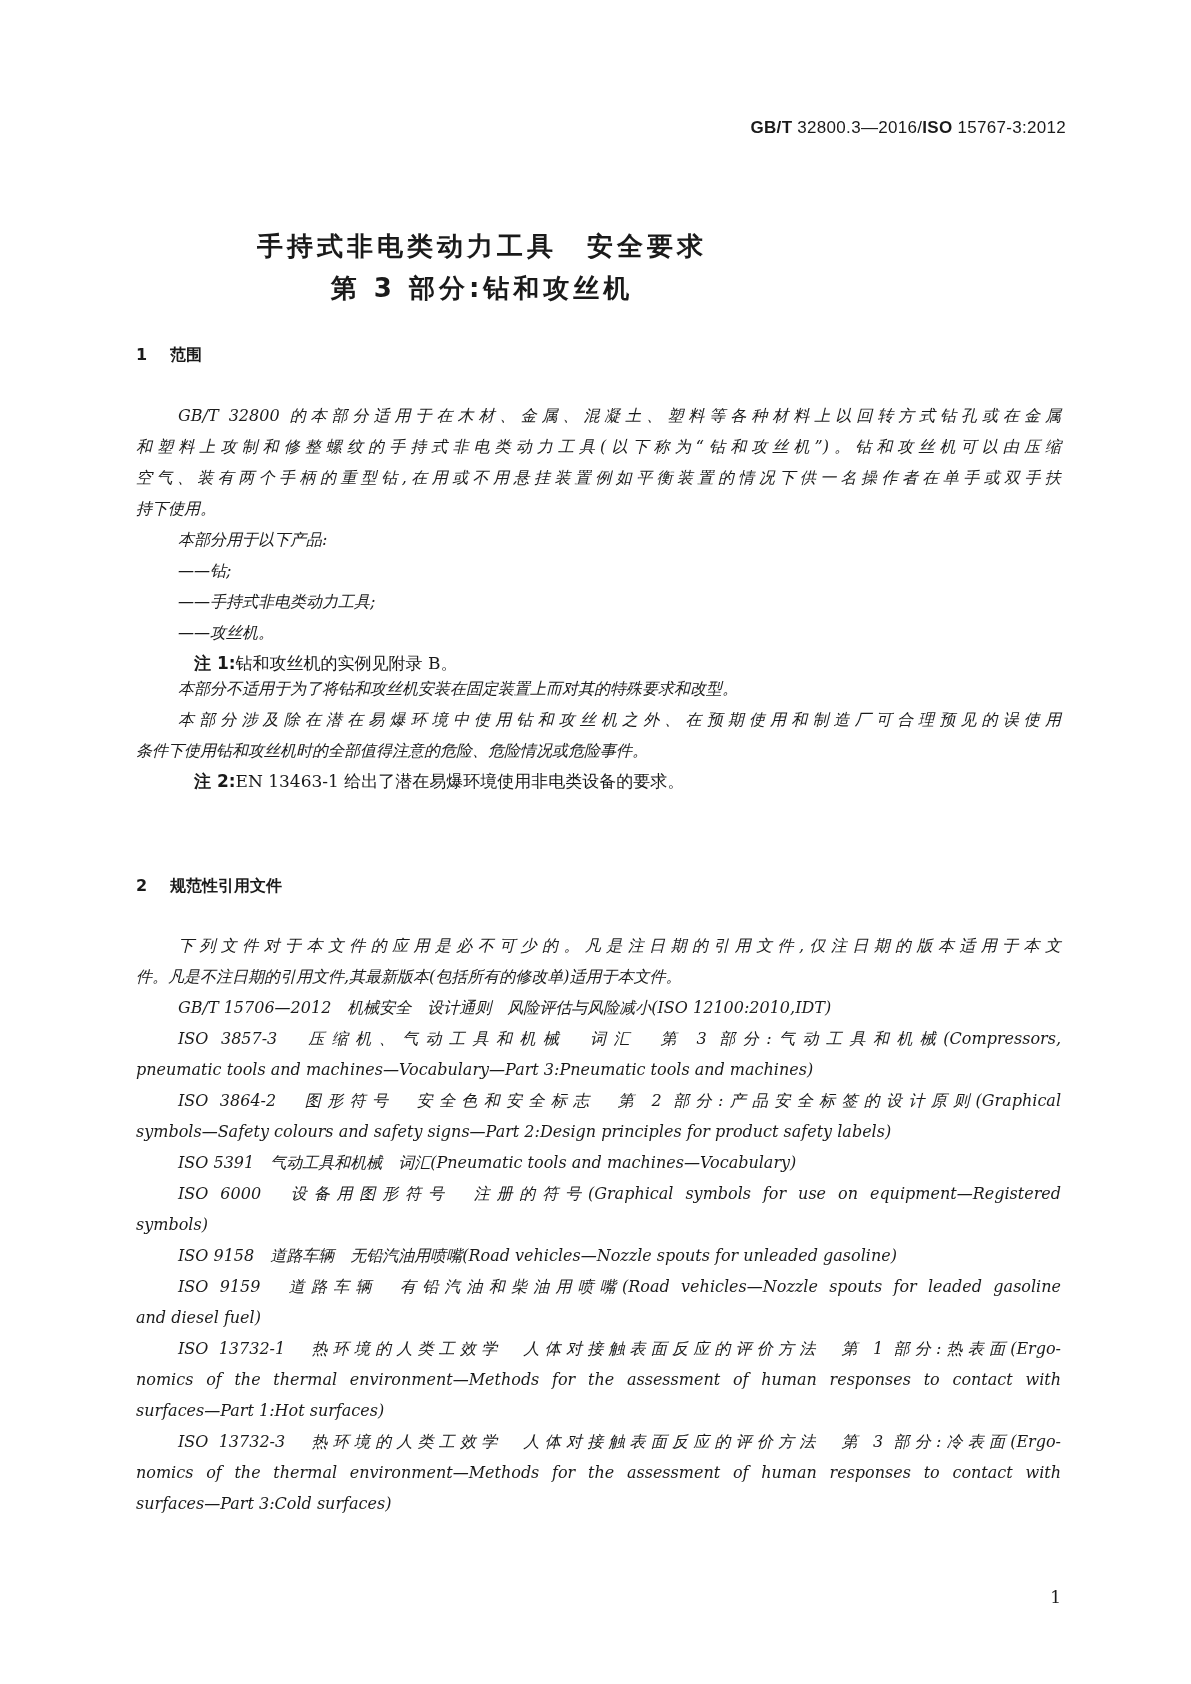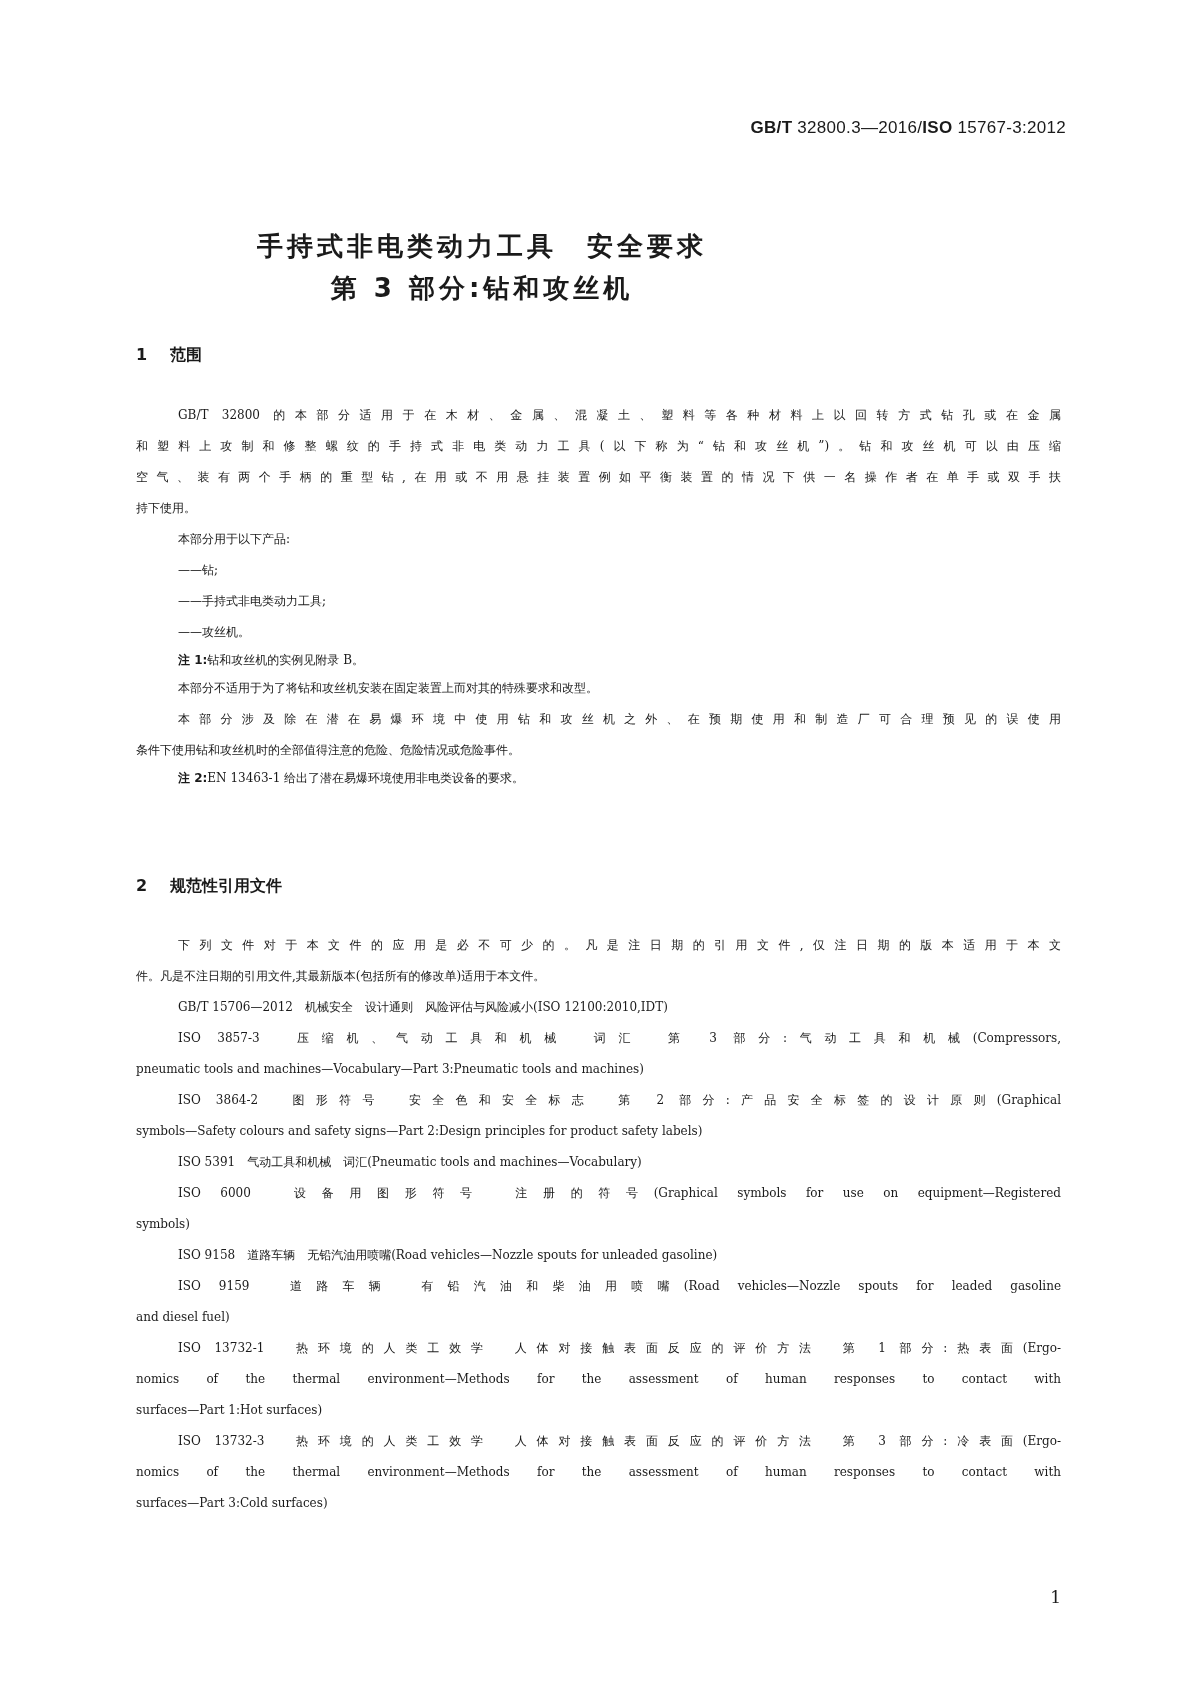--- a/index.html
+++ b/index.html
@@ -19,27 +19,27 @@
   }
   .title.t1 { top: 229px; }
   .title.t2 { top: 271px; }
   .sec-head {
     position: absolute; left: 136px;
     font-family: "DejaVu Sans", sans-serif; font-size: 16px; font-weight: bold;
   }
   .sec-head .num { display: inline-block; width: 34px; }
   .line {
     position: absolute; left: 136px; width: 925px;
-    font-size: 12px; line-height: 31px; white-space: nowrap;
-    text-align: justify; text-align-last: justify;
+    font-size: 16px; line-height: 31px; white-space: nowrap;
+    text-align: justify; text-align-last: justify; font-style: italic;
   }
   .line.indent { left: 178px; width: 883px; }
   .line.last { text-align-last: left; }
   .note {
-    position: absolute; left: 178px; font-size: 12px; white-space: nowrap;
+    position: absolute; left: 194px; font-size: 17px; white-space: nowrap;
   }
   .note b { font-family: "DejaVu Sans", sans-serif; }
   .page-num { position: absolute; right: 130px; top: 1587px; font-size: 17px; }
 </style>
 </head>
 <body>
 
 <div class="header-code"><b>GB/T</b><span> 32800.3—2016/</span><b>ISO</b><span> 15767-3:2012</span></div>
 
 <div class="title t1">手持式非电类动力工具　安全要求</div>

